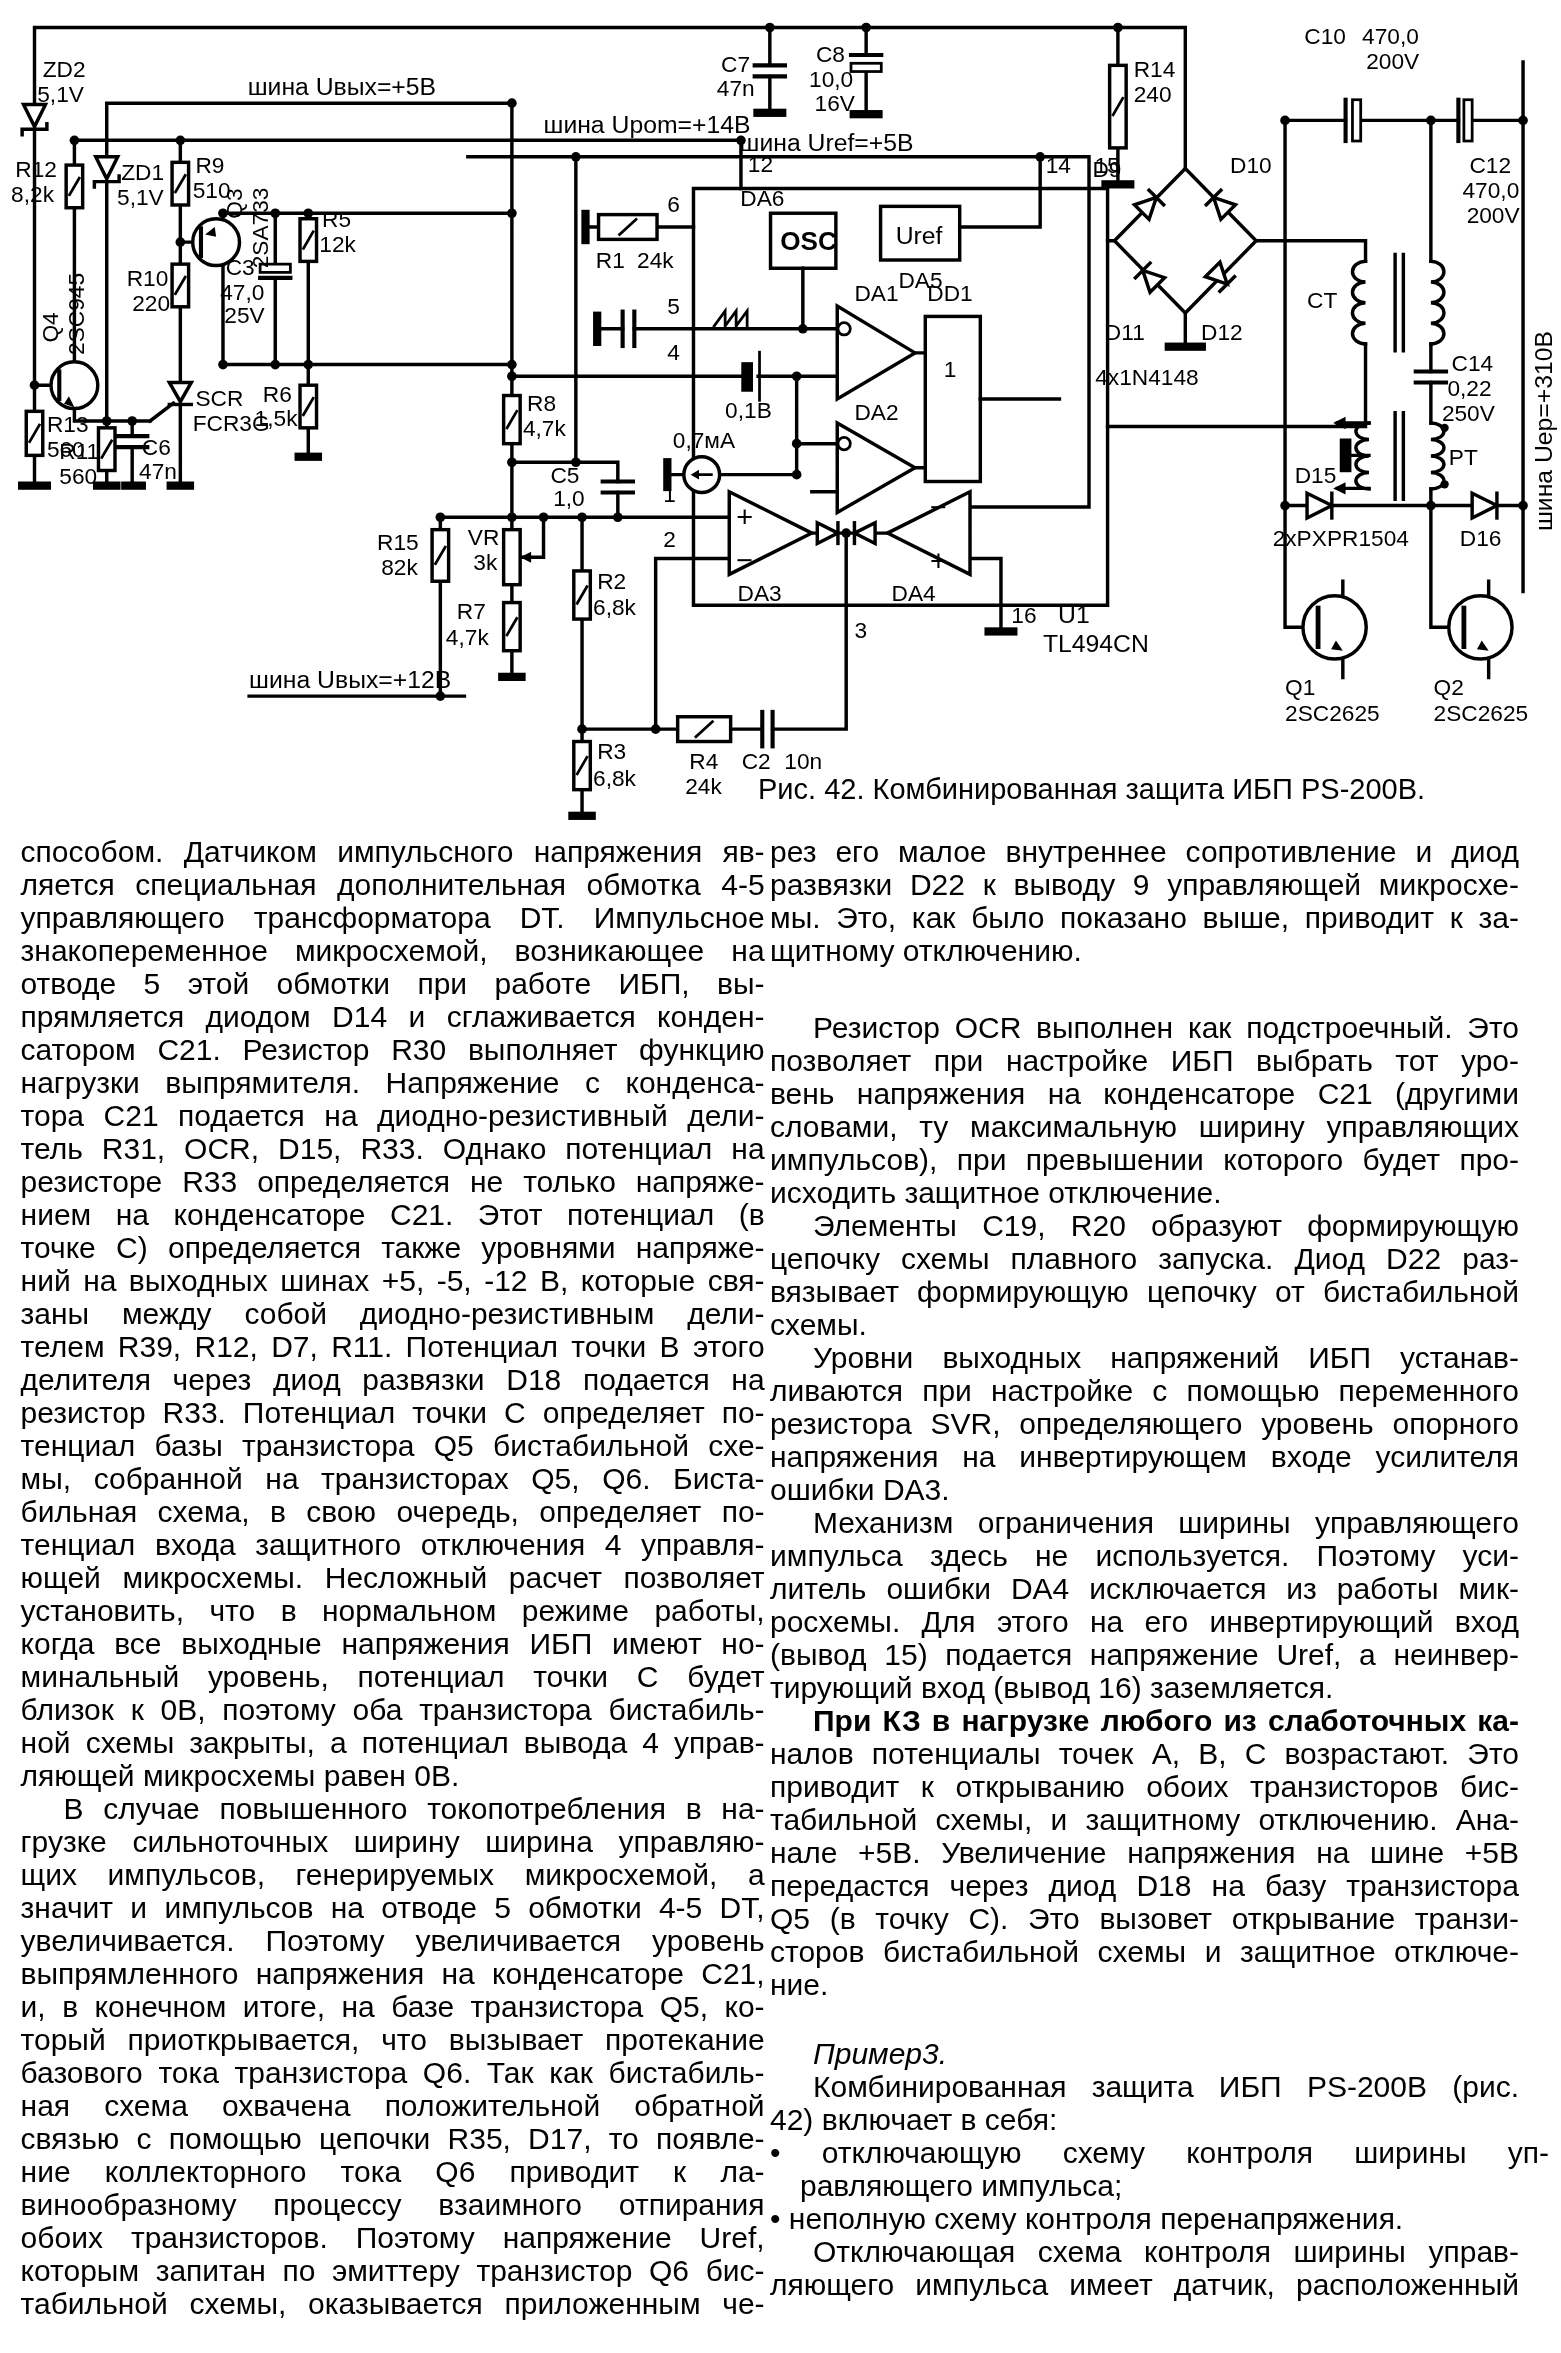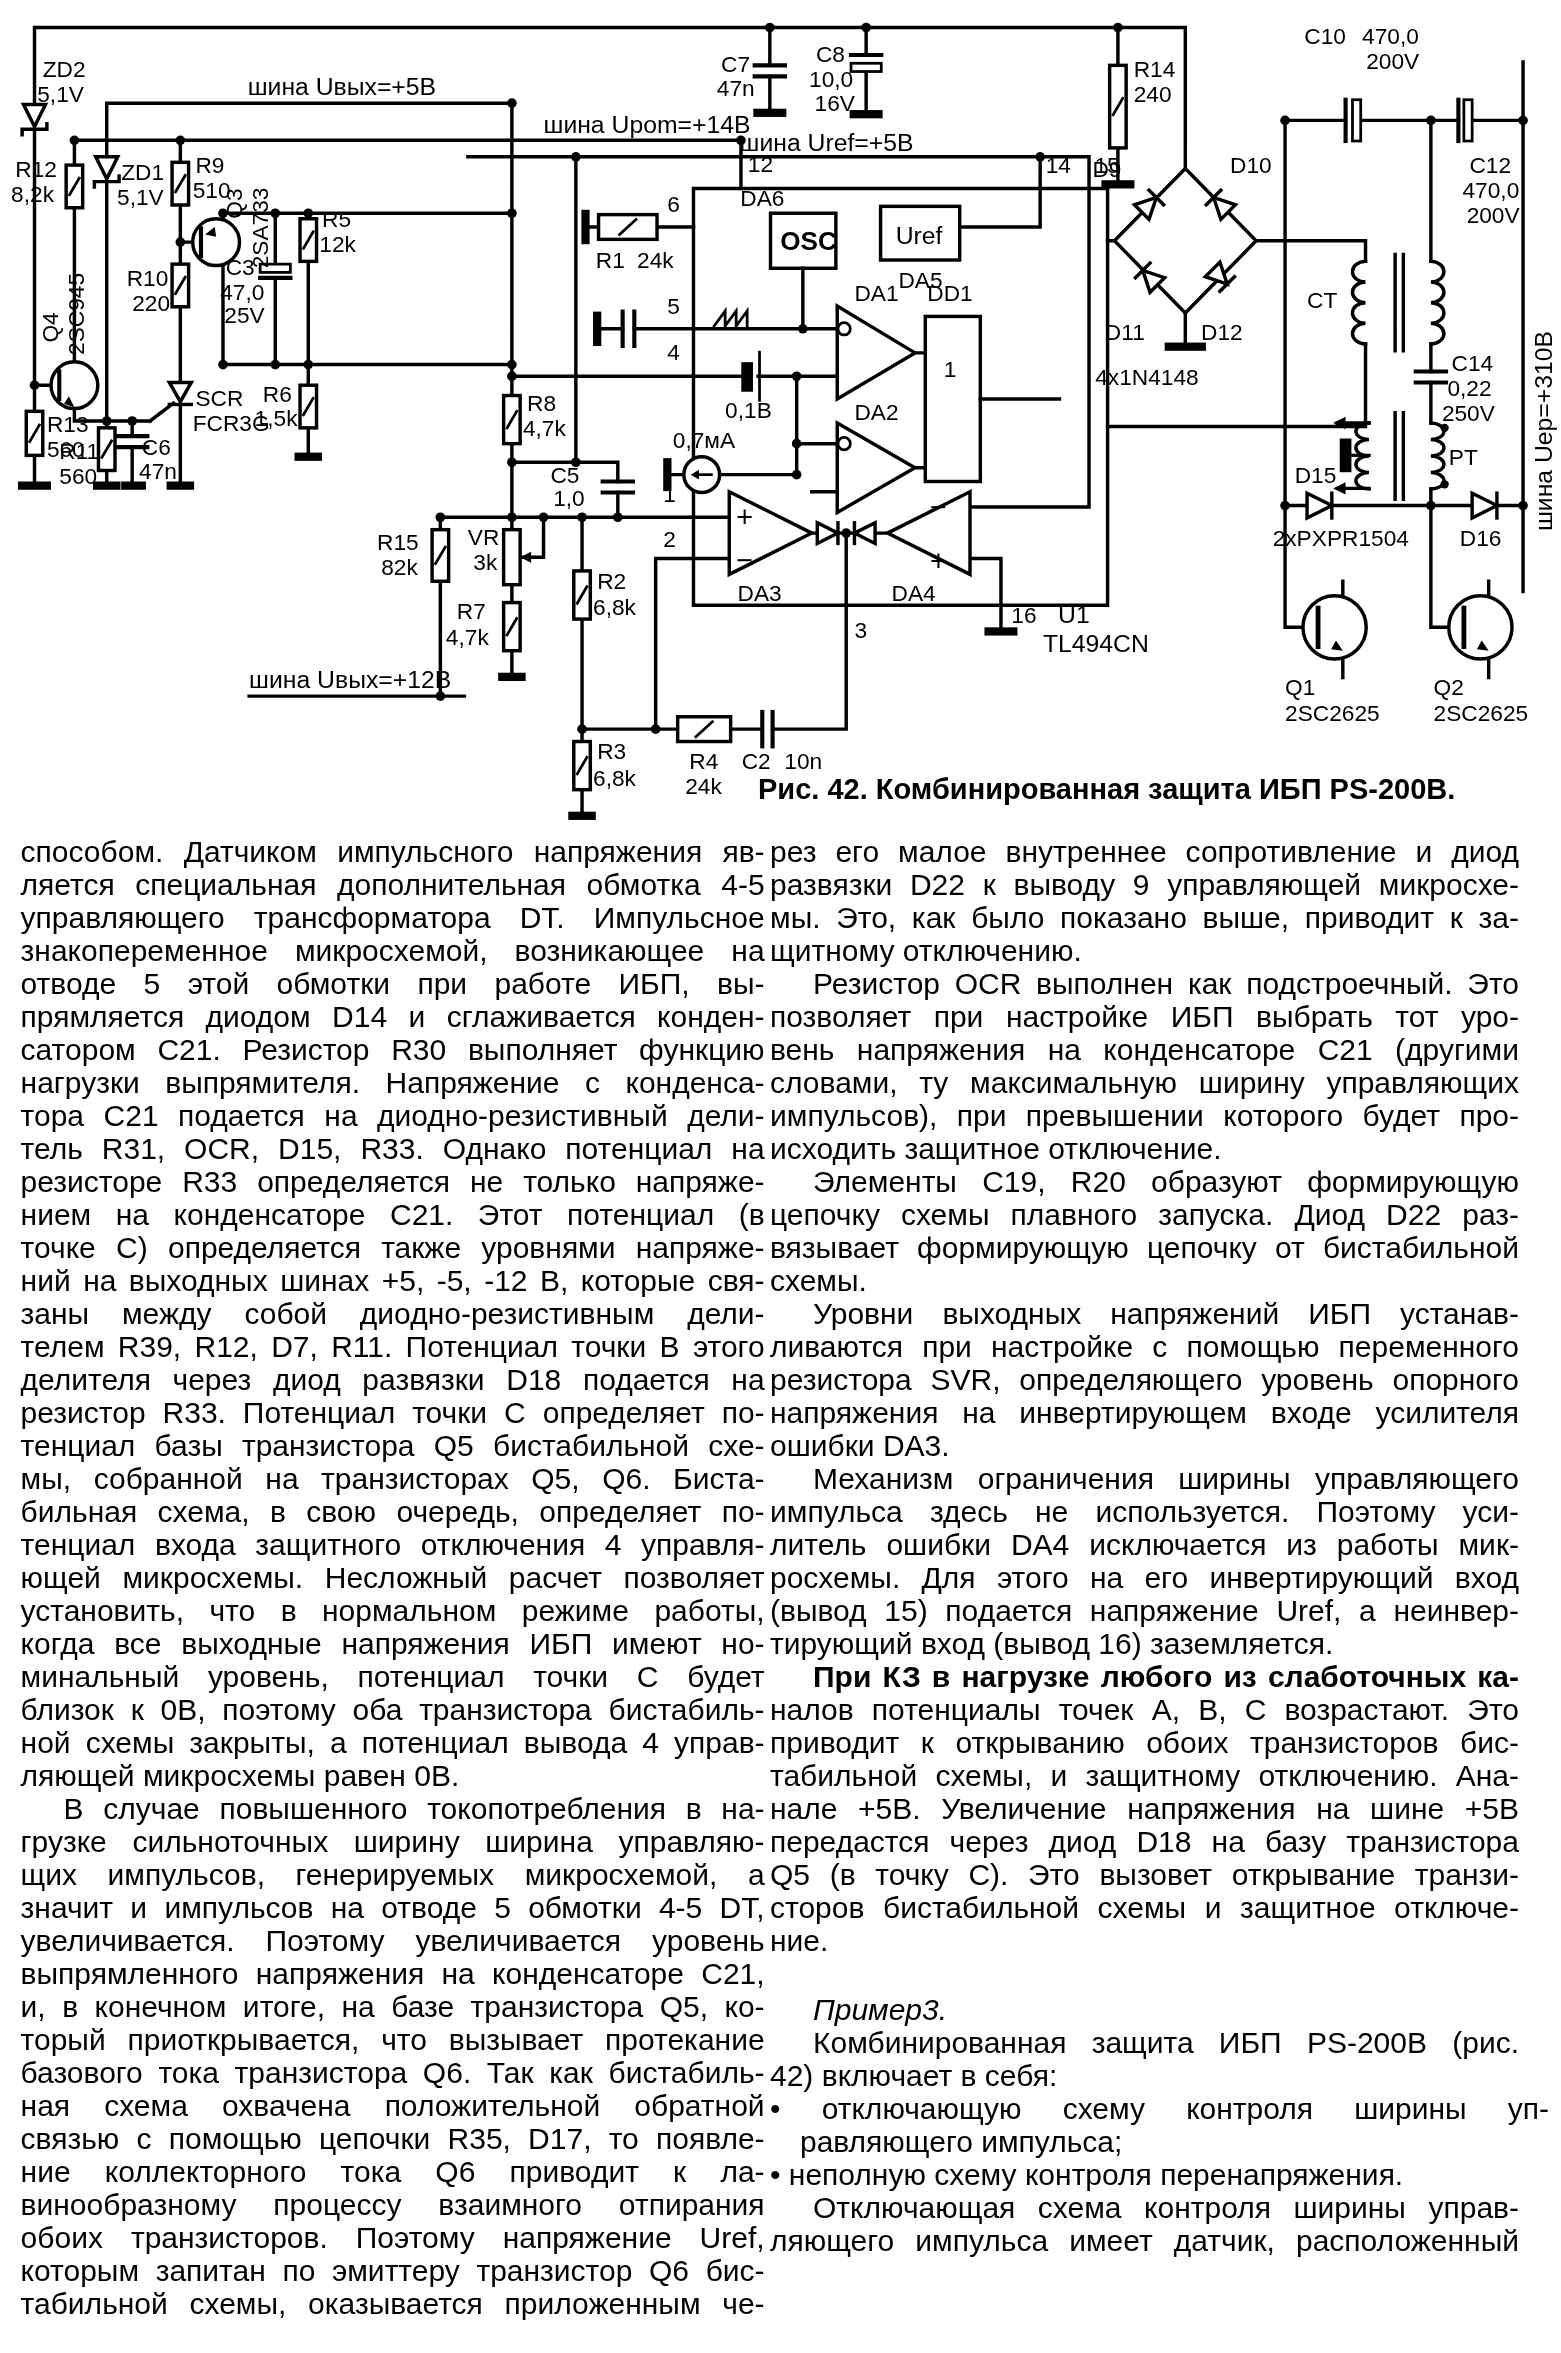--- a/index.html
+++ b/index.html
@@ -1,20 +1,20 @@
 <!DOCTYPE html>
 <html style="font-size:11px"><head>
 <meta charset="utf-8">
 <style>
   html,body{margin:0;padding:0;background:#888;}
   .page{position:relative;width:1561px;height:2354px;background:#ffffff;color:#000;
         font-family:"Liberation Sans","DejaVu Sans",sans-serif;overflow:hidden;}
   svg text{font-family:"Liberation Sans","DejaVu Sans",sans-serif;fill:#000;}
   .caption{position:absolute;left:758px;top:773px;width:784px;font-size:29px;
-           white-space:nowrap;letter-spacing:0px;font-weight:bold;}
+           white-space:nowrap;letter-spacing:0px;}
   .col{position:absolute;top:835px;font-size:30px;line-height:33px;}
   .col-left{left:20.6px;width:744px;}
   .col-right{left:770px;width:749px;}
   .line{width:100%;text-align:justify;text-align-last:justify;white-space:normal;}
   .line.last{text-align-last:left;}
   .line.heading{font-weight:normal;font-style:italic;}
   .line.bul{padding-left:30px;text-indent:-30px;}
   .line.bulcont{padding-left:30px;}
   .spacer{height:36px;}
 </style>
@@ -413,21 +413,21 @@
       <div class="line">винообразному процессу взаимного отпирания</div>
       <div class="line">обоих транзисторов. Поэтому напряжение Uref,</div>
       <div class="line">которым запитан по эмиттеру транзистор Q6 бис-</div>
       <div class="line">табильной схемы, оказывается приложенным че-</div>
     </div>
   <div class="col col-right" id="col-right">
       <div class="line">рез его малое внутреннее сопротивление и диод</div>
       <div class="line">развязки D22 к выводу 9 управляющей микросхе-</div>
       <div class="line">мы. Это, как было показано выше, приводит к за-</div>
       <div class="line last">щитному отключению.</div>
-      <div class="line" style="text-indent: 43px;">Резистор OCR выполнен как подстроечный. Это</div>
+      <div class="line" style="text-indent: 43px; margin-top: 44px;">Резистор OCR выполнен как подстроечный. Это</div>
       <div class="line">позволяет при настройке ИБП выбрать тот уро-</div>
       <div class="line">вень напряжения на конденсаторе C21 (другими</div>
       <div class="line">словами, ту максимальную ширину управляющих</div>
       <div class="line">импульсов), при превышении которого будет про-</div>
       <div class="line last">исходить защитное отключение.</div>
       <div class="line" style="text-indent: 43px;">Элементы C19, R20 образуют формирующую</div>
       <div class="line">цепочку схемы плавного запуска. Диод D22 раз-</div>
       <div class="line">вязывает формирующую цепочку от бистабильной</div>
       <div class="line last">схемы.</div>
       <div class="line" style="text-indent: 43px;">Уровни выходных напряжений ИБП устанав-</div>

